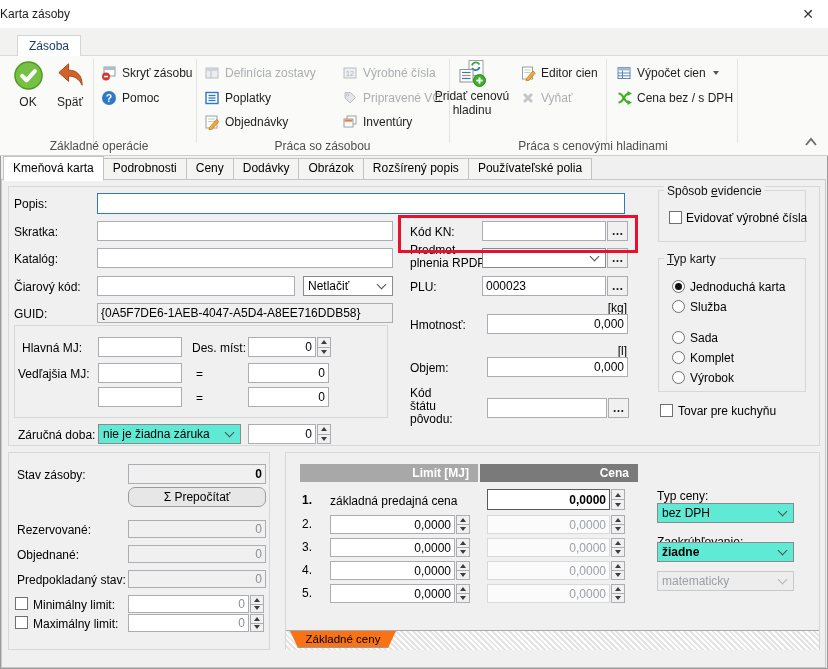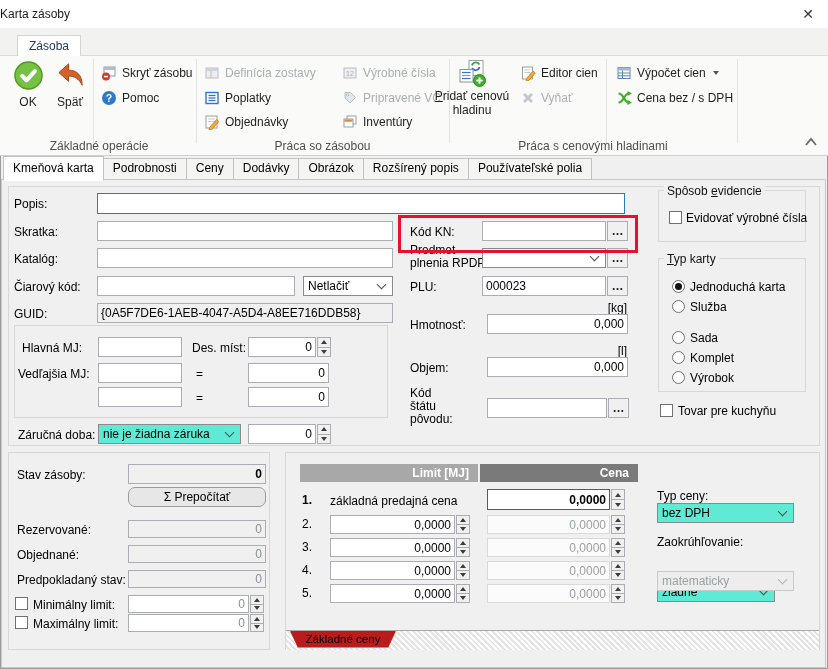--- a/index.html
+++ b/index.html
@@ -80,21 +80,21 @@
       border:1px solid #707070;box-sizing:border-box;}
   .radio.sel::after{content:"";position:absolute;left:2px;top:2px;width:7px;height:7px;
       border-radius:50%;background:#101010;}
   .btn{position:absolute;background:#e7e7e7;border:1px solid #9c9c9c;text-align:center;
       font:inherit;box-sizing:border-box;padding:0;}
   .hcell{position:absolute;color:#fff;font-weight:bold;text-align:right;box-sizing:border-box;
       padding:2px 9px 0 0;}
   .redbox{position:absolute;border:3px solid #e8112d;pointer-events:none;z-index:6;}
   .hatch{position:absolute;background:repeating-linear-gradient(45deg,#fdfdfd 0,#fdfdfd 2px,#e4e4e4 2px,#e4e4e4 4px);
       border-top:1px solid #a9a9a9;}
-  .btab{position:absolute;background:#b91c1c;clip-path:polygon(0 0,100% 0,calc(100% - 8px) 100%,8px 100%);
+  .btab{position:absolute;background:#f97316;clip-path:polygon(0 0,100% 0,calc(100% - 8px) 100%,8px 100%);
       text-align:center;font-size:11.5px;box-shadow:inset 0 -1px 0 #9c9c9c, inset 1px 0 0 #9c9c9c, inset -1px 0 0 #9c9c9c;}
 </style>
 </head>
 <body>
 
 <div class="win">
 
   <div class="titlebar">
     <div class="title">Karta zásoby</div>
     <div class="close">✕</div>
@@ -523,21 +523,21 @@
 
   <div class="hatch" style="left:286px;top:630px;width:533px;height:19px;"></div>
   <div class="btab" style="left:290px;top:631px;width:106px;height:17px;line-height:16px;">Základné ceny</div>
 
   <div class="lbl" style="left:657px;top:489px;">Typ ceny:</div>
   <div class="combo gray" style="left:657px;top:503px;width:137px;height:20px;">
     <span>bez DPH</span>
     <i class="chev"></i>
   </div>
   <div class="lbl" style="left:657px;top:535px;">Zaokrúhľovanie:</div>
-  <div class="combo gray" style="left:657px;top:582px;width:118px;height:20px;">
+  <div class="combo gray" style="left:657px;top:542px;width:137px;height:20px;font-weight:bold;">
     <span>žiadne</span>
     <i class="chev"></i>
   </div>
   <div class="combo dis" style="left:657px;top:571px;width:137px;height:20px;">
     <span>matematicky</span>
     <i class="chev"></i>
   </div>
 
 </div>
 

